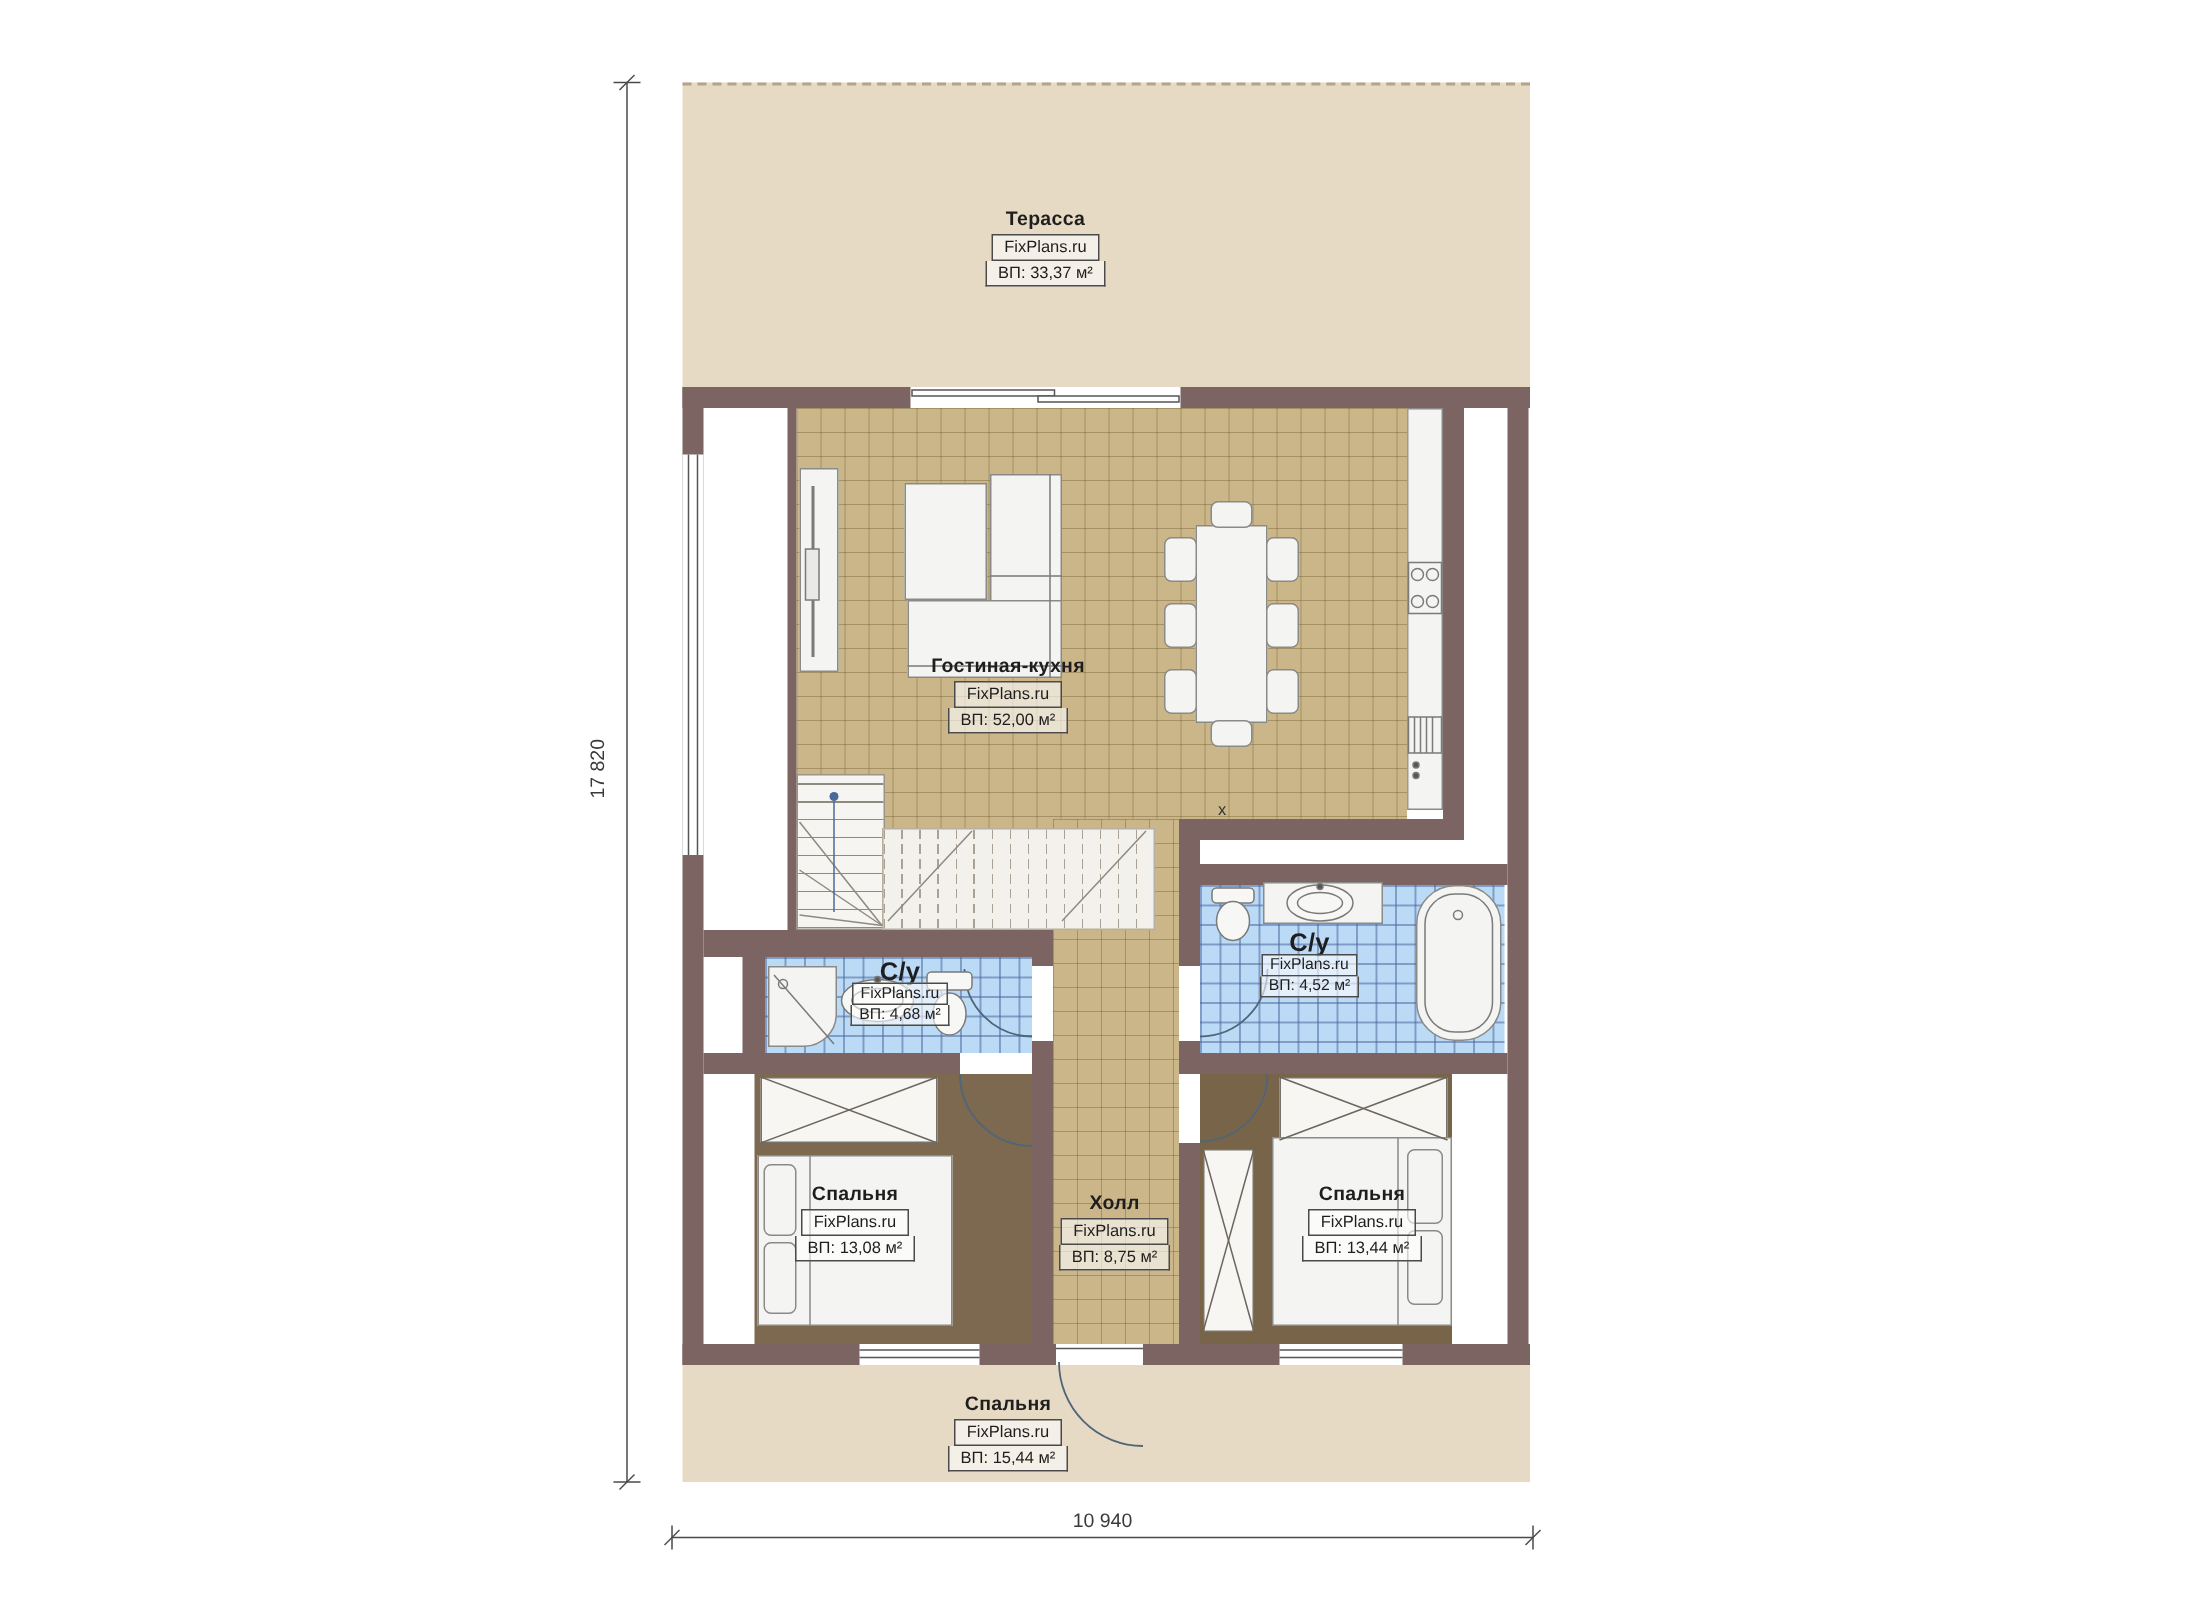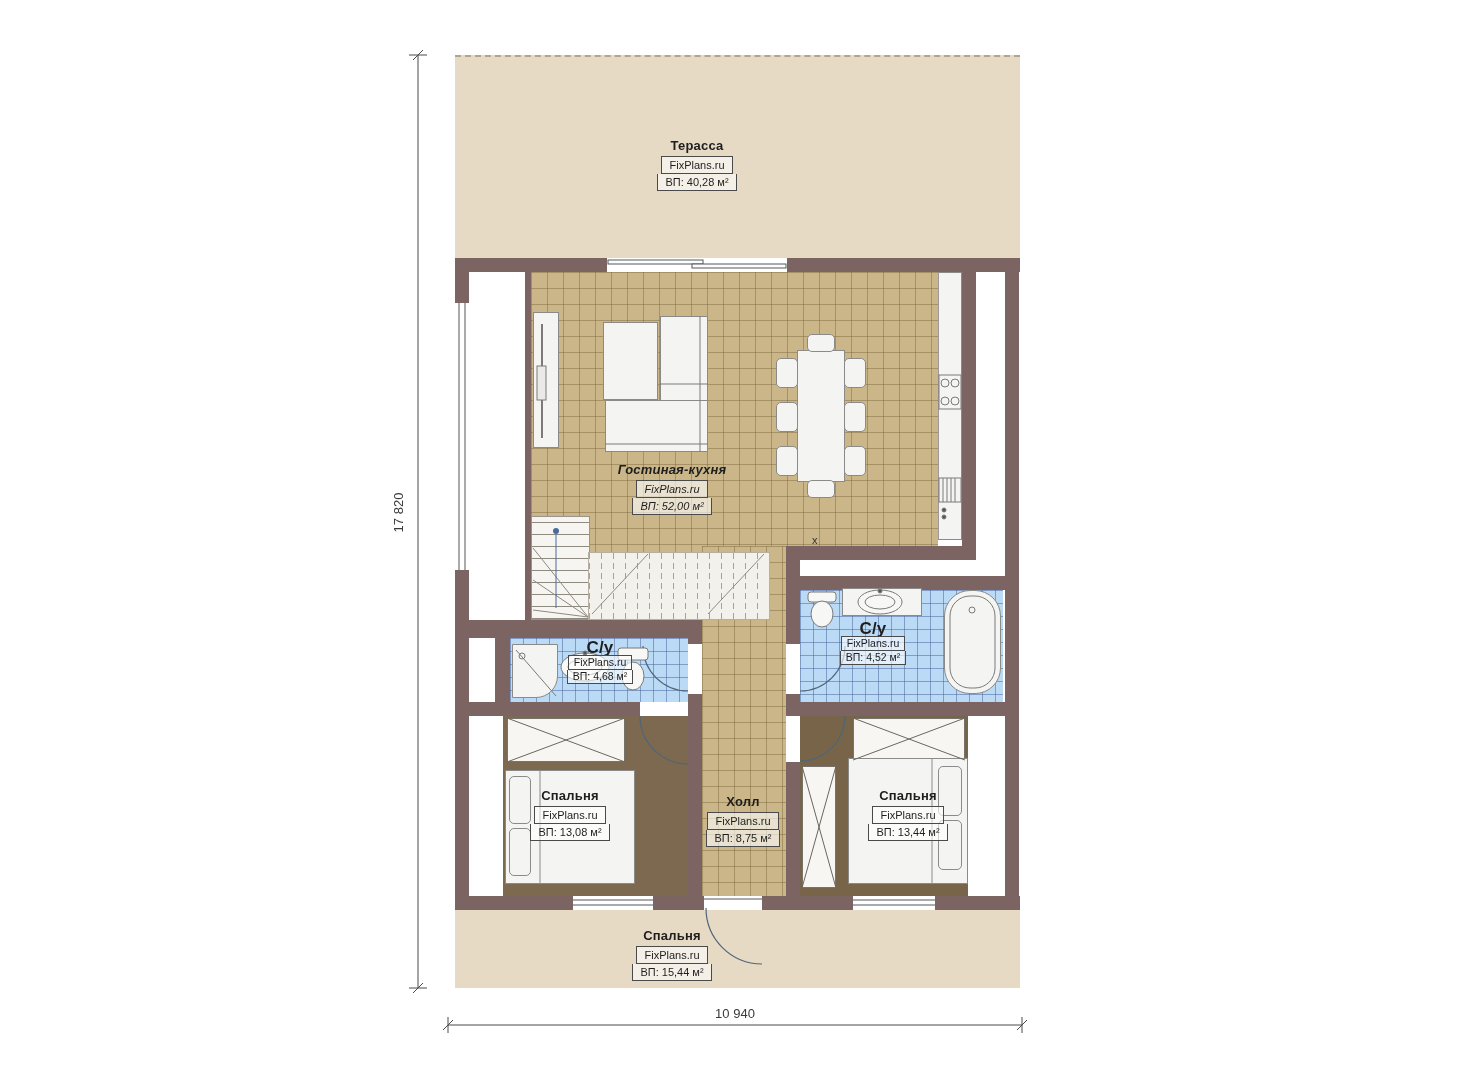--- a/index.html
+++ b/index.html
@@ -106,23 +106,23 @@
   <div class="fixture" style="left:505px;top:770px;width:130px;height:114px;"></div>
   <div class="fixture" style="left:509px;top:776px;width:22px;height:48px;border-radius:5px;"></div>
   <div class="fixture" style="left:509px;top:828px;width:22px;height:48px;border-radius:5px;"></div>
   <div class="fixture" style="left:848px;top:758px;width:120px;height:126px;"></div>
   <div class="fixture" style="left:938px;top:766px;width:24px;height:50px;border-radius:5px;"></div>
   <div class="fixture" style="left:938px;top:820px;width:24px;height:50px;border-radius:5px;"></div>
 
   <div class="room-label" style="left:617px;top:138px;width:160px;">
     <span class="title">Терасса</span>
     <span class="box">FixPlans.ru</span>
-    <span class="box">ВП: 40,28 м²</span>
-  </div>
-  <div class="room-label" style="left:592px;top:462px;width:160px;font-style:italic;">
+    <span class="box">ВП: 33,37 м²</span>
+  </div>
+  <div class="room-label" style="left:592px;top:436px;width:160px;">
     <span class="title">Гостиная-кухня</span>
     <span class="box">FixPlans.ru</span>
     <span class="box">ВП: 52,00 м²</span>
   </div>
   <div class="room-label small" style="left:525px;top:641px;width:150px;">
     <span class="title">С/у</span>
     <span class="box">FixPlans.ru</span>
     <span class="box">ВП: 4,68 м²</span>
   </div>
   <div class="room-label small" style="left:798px;top:622px;width:150px;">

